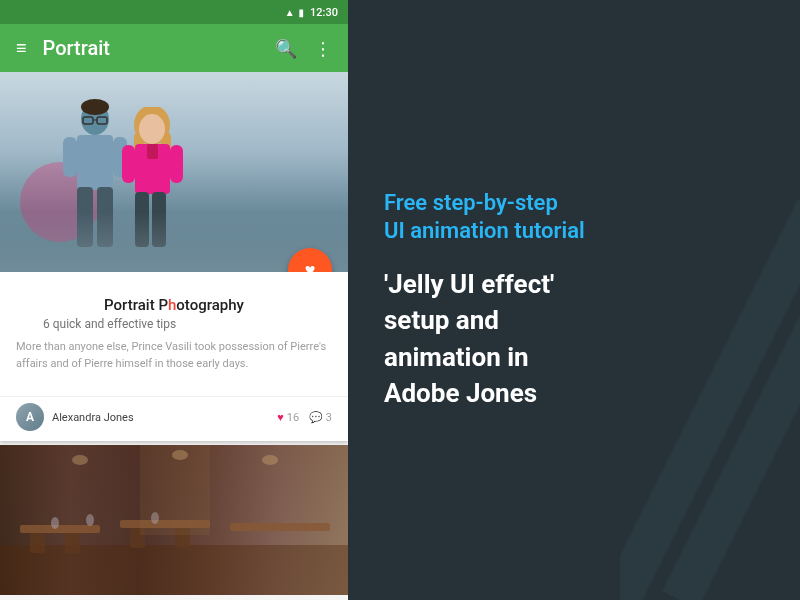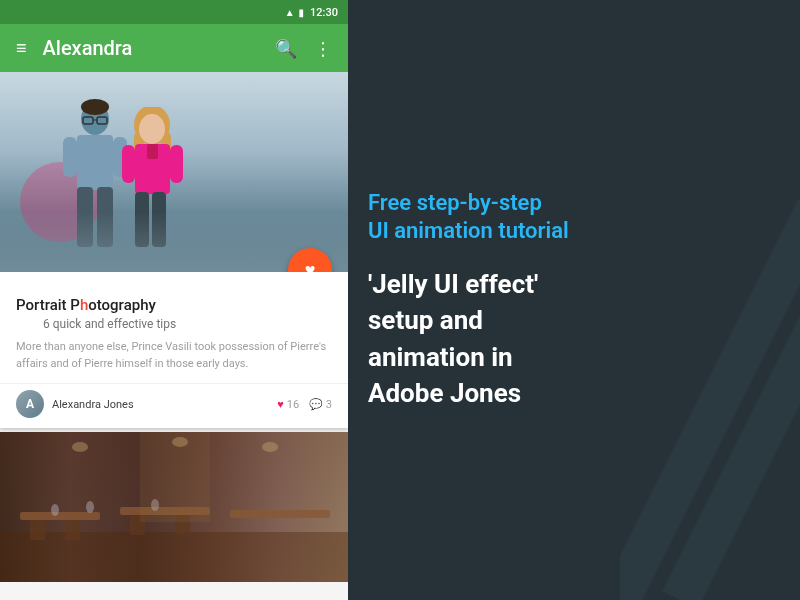--- a/index.html
+++ b/index.html
@@ -156,37 +156,38 @@
     .card-body {
       padding: 12px 16px 8px;
       padding-top: 24px;
     }
 
     .card-title {
       font-size: 15px;
       font-weight: 500;
       color: #212121;
       margin-bottom: 3px;
+      text-align: center;
     }
     .card-title span.highlight {
       color: #f44336;
     }
 
     .card-subtitle {
       font-size: 12px;
       color: #757575;
       margin-bottom: 8px;
       margin-left: 27px;
     }
 
     .card-text {
       font-size: 11px;
       color: #9e9e9e;
       line-height: 1.5;
-      margin-bottom: 3px;
+      margin-bottom: 16px;
     }
 
     .card-footer {
       display: flex;
       align-items: center;
       padding: 6px 16px 10px;
       border-top: 1px solid #f0f0f0;
     }
 
     .avatar {
@@ -249,21 +250,21 @@
       position: absolute;
       inset: 0;
       background:
         linear-gradient(to bottom, rgba(80,40,20,0.3) 0%, rgba(60,30,10,0.1) 100%);
     }
 
     
     .right-panel {
       flex: 1;
       background: #263238;
-      padding: 40px 20px;
+      padding: 40px 36px;
       display: flex;
       flex-direction: column;
       justify-content: center;
       position: relative;
       overflow: hidden;
     }
 
     
     .deco-lines {
       position: absolute;
@@ -303,21 +304,21 @@
   <div class="status-bar">
     <div class="status-icons">
       <span class="status-icon">▲</span>
       <span class="status-icon">▮</span>
     </div>
     <span class="status-bar-time">12:30</span>
   </div>
 
   <div class="app-bar">
     <span class="app-bar-menu">≡</span>
-    <span class="app-bar-title">Alexandra</span>
+    <span class="app-bar-title">Portrait</span>
     <div class="app-bar-actions">
       <span class="app-bar-icon">🔍</span>
       <span class="app-bar-icon">⋮</span>
     </div>
   </div>
 
   <div class="phone-content">
 
     <div class="card">
 

